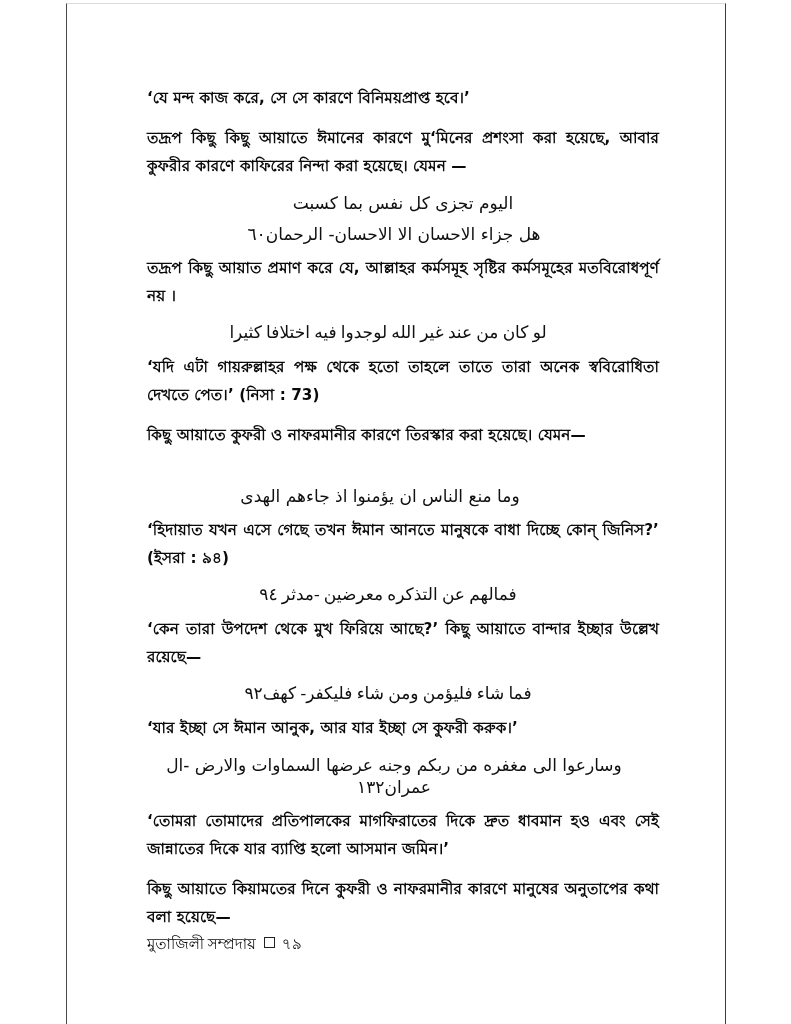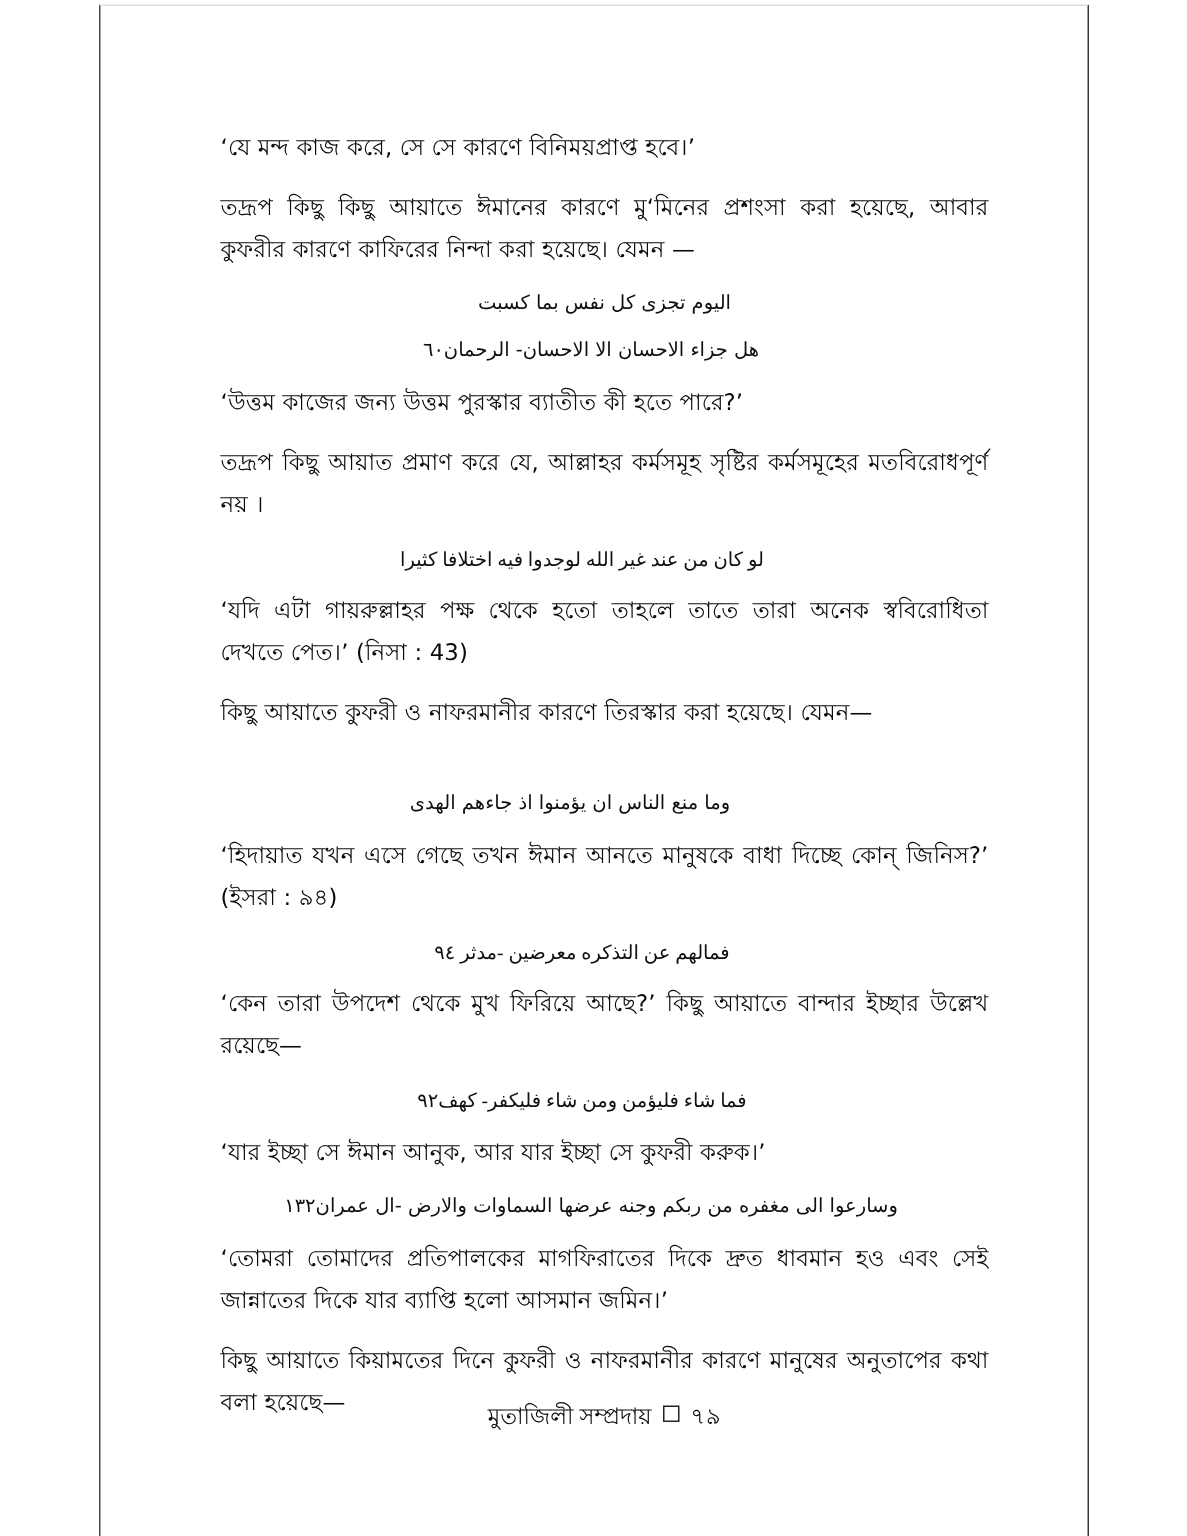--- a/index.html
+++ b/index.html
@@ -39,45 +39,46 @@
   
   .bn-para {
     font-family: "DejaVu Sans", "Liberation Sans", sans-serif;
     font-size: 15.2px;
     line-height: 28px;
     text-align: justify;
     text-justify: inter-word;
     margin: 0 0 12px 0;
     color: #0a0a0a;
     letter-spacing: 0.1px;
+    font-weight: bold;
   }
 
   
   .ar-line {
     font-family: "DejaVu Sans", "Liberation Sans", sans-serif;
-    font-size: 13px;
+    font-size: 17px;
     line-height: 22px;
     text-align: center;
     direction: rtl;
     unicode-bidi: embed;
     margin: 1px 0 9px 0;
     color: #101010;
   }
   .ar-line.shift-left  { padding-right: 46px; margin-top: 36px; }
   .ar-line.shift-left2 { padding-right: 30px; font-family: Liberation Serif, serif; }
   .ar-line.shift-left3 { padding-right: 18px; }
 
   
   .page-footer {
     position: absolute;
     left: 80px;
     top: 928px;
     width: 512px;
-    text-align: center;
-    font-family: Liberation Sans, sans-serif;
+    text-align: left;
+    font-family: Liberation Serif, serif;
     font-size: 15px;
     color: #0a0a0a;
     white-space: nowrap;
   }
   .footer-sep {
     display: inline-block;
     width: 9px;
     height: 9px;
     border: 1.2px solid #222;
     margin: 0 7px 0 8px;
@@ -94,27 +95,26 @@
 
     <p class="bn-para">‘যে মন্দ কাজ করে, সে সে কারণে বিনিময়প্রাপ্ত হবে।’</p>
 
     <p class="bn-para">তদ্রূপ কিছু কিছু আয়াতে ঈমানের কারণে মু‘মিনের প্রশংসা করা হয়েছে, আবার কুফরীর কারণে কাফিরের নিন্দা করা হয়েছে। যেমন —</p>
 
     <div class="ar-line">اليوم تجزى كل نفس بما كسبت</div>
 
 
     <div class="ar-line shift-left3">هل جزاء الاحسان الا الاحسان- الرحمان٦٠</div>
 
-    <p class="bn-para">‘উত্তম কাজের জন্য উত্তম পুরস্কার ব্যাতীত কী হতে পারে?’</p>
 
     <p class="bn-para">তদ্রূপ কিছু আয়াত প্রমাণ করে যে, আল্লাহর কর্মসমূহ সৃষ্টির কর্মসমূহের মতবিরোধপূর্ণ নয় ।</p>
 
     <div class="ar-line shift-left2">لو كان من عند غير الله لوجدوا فيه اختلافا كثيرا</div>
 
-    <p class="bn-para">‘যদি এটা গায়রুল্লাহর পক্ষ থেকে হতো তাহলে তাতে তারা অনেক স্ববিরোধিতা দেখতে পেত।’ (নিসা : 43)</p>
+    <p class="bn-para">‘যদি এটা গায়রুল্লাহর পক্ষ থেকে হতো তাহলে তাতে তারা অনেক স্ববিরোধিতা দেখতে পেত।’ (নিসা : 73)</p>
 
     <p class="bn-para">কিছু আয়াতে কুফরী ও নাফরমানীর কারণে তিরস্কার করা হয়েছে। যেমন—</p>
 
     <div class="ar-line shift-left">وما منع الناس ان يؤمنوا اذ جاءهم الهدى</div>
 
     <p class="bn-para">‘হিদায়াত যখন এসে গেছে তখন ঈমান আনতে মানুষকে বাধা দিচ্ছে কোন্ জিনিস?’ (ইসরা : ৯৪)</p>
 
     <div class="ar-line shift-left2">فمالهم عن التذكره معرضين -مدثر ٩٤</div>
 
     <p class="bn-para">‘কেন তারা উপদেশ থেকে মুখ ফিরিয়ে আছে?’ কিছু আয়াতে বান্দার ইচ্ছার উল্লেখ রয়েছে—</p>

